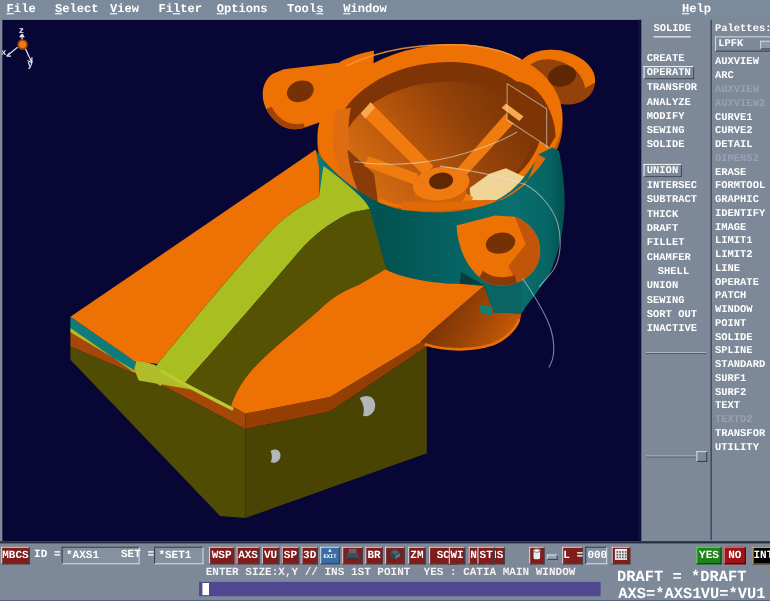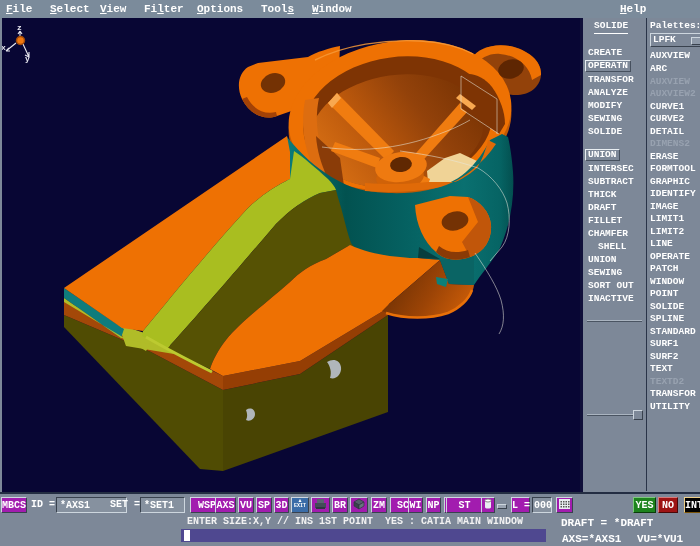--- a/index.html
+++ b/index.html
@@ -6,27 +6,27 @@
 #menubar{position:absolute;left:0;top:0;width:700px;height:18px;background:#7b8b9b;color:#fff;font-size:11px;}
 .mi{position:absolute;top:3px;white-space:pre;}
 .mn{text-decoration:underline;}
 #viewport{position:absolute;left:2px;top:18px;}
 #panel{position:absolute;left:580px;top:18px;width:120px;height:474px;background:#7d8898;border-left:3px solid #10103a;box-sizing:border-box;}
 .pit{position:absolute;color:#fff;font-size:9.5px;white-space:pre;line-height:10px;font-family:Liberation Mono, monospace;}
 .gray{color:#98a2b0;}
 .pbox{border:1px solid;border-color:#e8eef2 #46505e #46505e #e8eef2;padding:0 2px;}
 #vdiv{position:absolute;left:63px;top:0px;width:1px;height:473px;background:#2a3448;}
 #bottombar{position:absolute;left:0;top:492px;width:700px;height:54px;background:#7d8898;border-top:2px solid #232d42;box-sizing:border-box;}
-.btn{position:absolute;top:3px;height:16px;background:#a21caf;border:1px solid;border-color:#cdd6de #39424e #39424e #cdd6de;color:#fff;font-size:10px;line-height:15px;text-align:center;box-sizing:border-box;white-space:pre;}
+.btn{position:absolute;top:3px;height:16px;background:#7f1d1d;border:1px solid;border-color:#cdd6de #39424e #39424e #cdd6de;color:#fff;font-size:10px;line-height:15px;text-align:center;box-sizing:border-box;white-space:pre;}
 .fld{position:absolute;top:3px;height:16px;background:#86919f;border:1px solid;border-color:#39424e #cdd6de #cdd6de #39424e;color:#fff;font-size:10px;line-height:15px;box-sizing:border-box;white-space:pre;padding-left:3px;text-align:left;}
 .lbl{position:absolute;top:3px;height:16px;color:#fff;font-size:10px;line-height:16px;white-space:pre;}
 #msgtext{position:absolute;left:187px;top:516px;color:#f2f2f2;font-size:10px;white-space:pre;text-align:center;}
 #inputbar{position:absolute;left:181px;top:529px;width:365px;height:13px;background:#4f4890;}
 #cursor{position:absolute;left:3px;top:1px;width:6px;height:11px;background:#fff;}
-.rtx{position:absolute;color:#fff;font-size:11px;white-space:pre;}
+.rtx{position:absolute;color:#fff;font-size:14px;white-space:pre;}
 </style></head>
 <body>
 <div id="menubar">
 <span class="mi" style="left:6px"><span class="mn">F</span>ile</span>
 <span class="mi" style="left:50px"><span class="mn">S</span>elect</span>
 <span class="mi" style="left:100px"><span class="mn">V</span>iew</span>
 <span class="mi" style="left:144px">Fi<span class="mn">l</span>ter</span>
 <span class="mi" style="left:197px"><span class="mn">O</span>ptions</span>
 <span class="mi" style="left:261px">Tool<span class="mn">s</span></span>
 <span class="mi" style="left:312px"><span class="mn">W</span>indow</span>
@@ -210,21 +210,21 @@
 <div class="pit" style="left:67px;top:371px">TRANSFOR</div>
 <div class="pit" style="left:67px;top:384px">UTILITY</div>
 </div>
 
 <div id="bottombar">
 <div class="btn" style="left:1px;width:26px">MBCS</div>
 <div class="lbl" style="left:31px">ID =</div>
 <div class="fld" style="left:56px;width:71px">*AXS1</div>
 <div class="lbl" style="left:110px">SET =</div>
 <div class="fld" style="left:140px;width:45px">*SET1</div>
-<div class="btn" style="left:190px;width:34px">WSP</div>
+<div class="btn" style="left:190px;width:23px">WSP</div>
 <div class="btn" style="left:215px;width:21px">AXS</div>
 <div class="btn" style="left:238px;width:16px">VU</div>
 <div class="btn" style="left:256px;width:16px">SP</div>
 <div class="btn" style="left:274px;width:15px">3D</div>
 <div class="btn" style="left:291px;width:18px;background:#3a6ca8;font-size:5px;line-height:5px;color:#fff;padding-top:1px">▲<br>EXIT</div>
 <div class="btn" style="left:311px;width:19px"><svg width="15" height="12" viewBox="0 0 15 12">
         <rect x="2" y="5" width="11" height="5" fill="#434c58"></rect>
         <rect x="4" y="1" width="7" height="4" fill="#5a6472"></rect>
         <rect x="3" y="9" width="9" height="2" fill="#2e3640"></rect>
       </svg></div>
@@ -232,21 +232,21 @@
 <div class="btn" style="left:350px;width:18px"><svg width="14" height="12" viewBox="0 0 14 12">
         <path d="M2 4 7 1 12 4 7 7Z" fill="#545e6a" stroke="#2e3640" stroke-width=".7"></path>
         <path d="M2 4 7 7 7 11 2 8Z" fill="#3a424c" stroke="#2e3640" stroke-width=".7"></path>
         <path d="M12 4 7 7 7 11 12 8Z" fill="#69737f" stroke="#2e3640" stroke-width=".7"></path>
       </svg></div>
 <div class="btn" style="left:371px;width:16px">ZM</div>
 <div class="btn" style="left:390px;width:26px">SC</div>
 <div class="btn" style="left:408px;width:15px">WI</div>
 <div class="btn" style="left:426px;width:15px">NP</div>
 <div class="btn" style="left:444px;width:15px">NS</div>
-<div class="btn" style="left:446px;width:37px">ST</div>
+<div class="btn" style="left:434px;width:16px">ST</div>
 <div class="btn" style="left:481px;width:14px"><svg width="10" height="12" viewBox="0 0 10 12">
         <path d="M2 2.5 A3 1.5 0 0 0 8 2.5 L8 9 A3 1.5 0 0 1 2 9Z" fill="#e8ecf0"></path>
         <ellipse cx="5" cy="2.5" rx="3" ry="1.5" fill="#fff" stroke="#888"></ellipse>
       </svg></div>
 <div style="position:absolute;left:497px;top:10px;width:8px;height:3px;background:#9aa4b2;border:1px solid;border-color:#cdd6de #39424e #39424e #cdd6de"></div>
 <div class="btn" style="left:511px;width:19px">L =</div>
 <div class="fld" style="left:532px;width:20px;padding-left:1px">000</div>
 <div class="btn" style="left:556px;width:17px"><svg width="13" height="12" viewBox="0 0 13 12">
         <rect x="1" y="1" width="11" height="10" fill="#e8ecf0"></rect>
         <g fill="#555">

